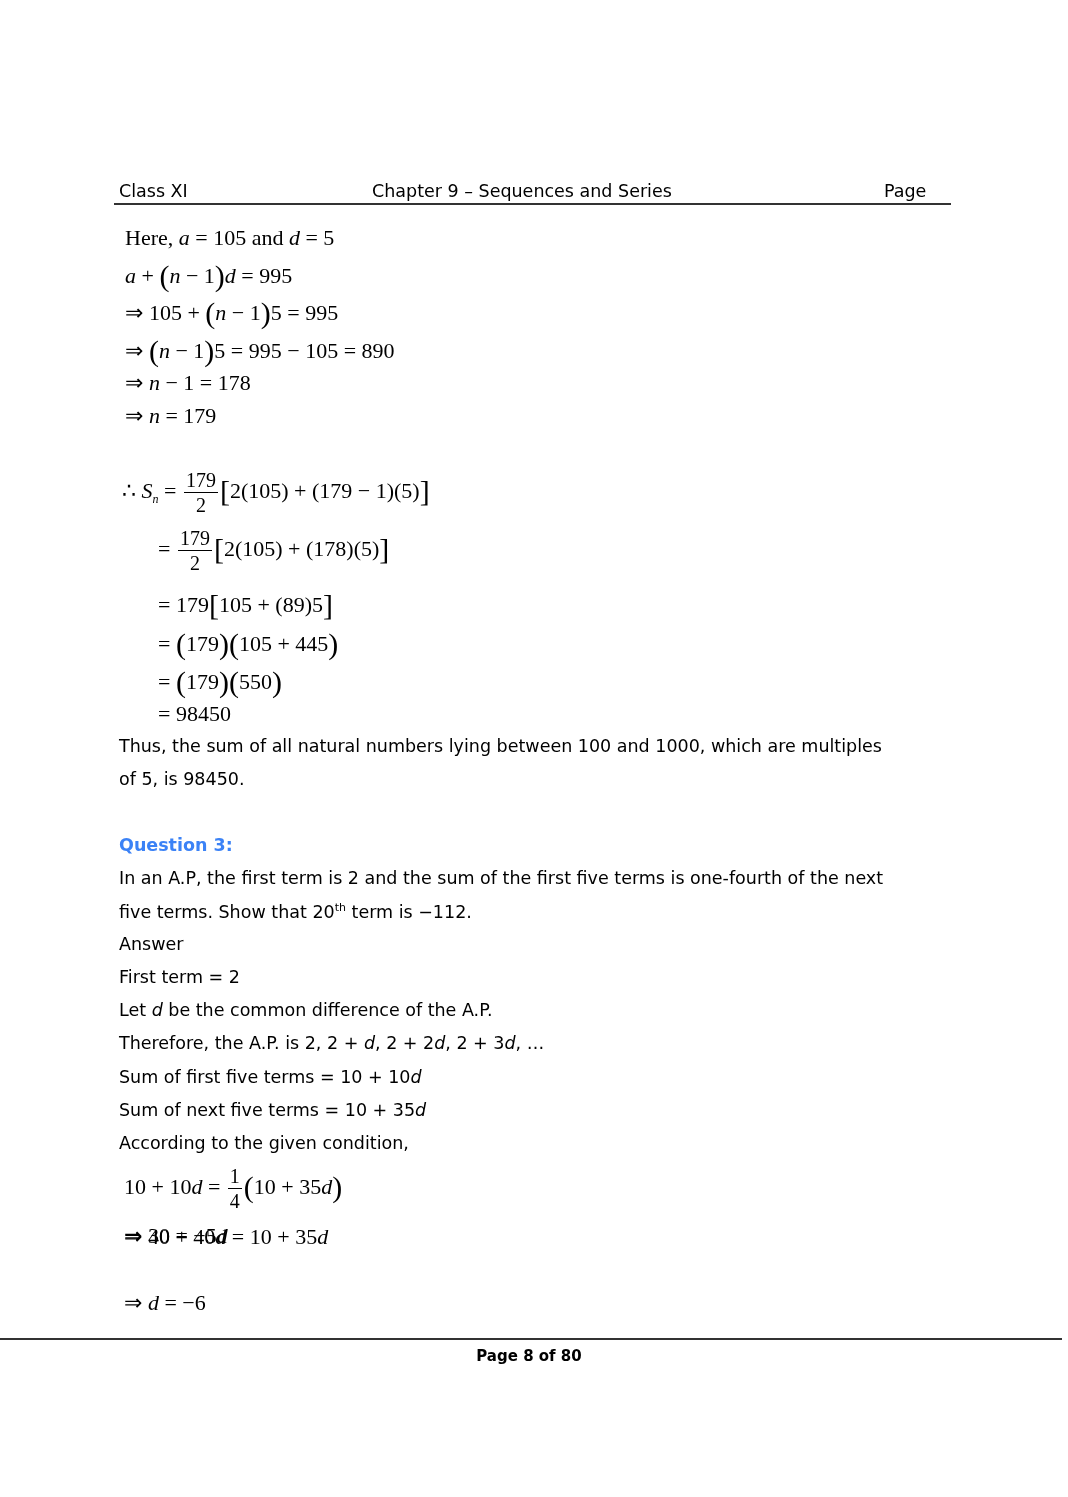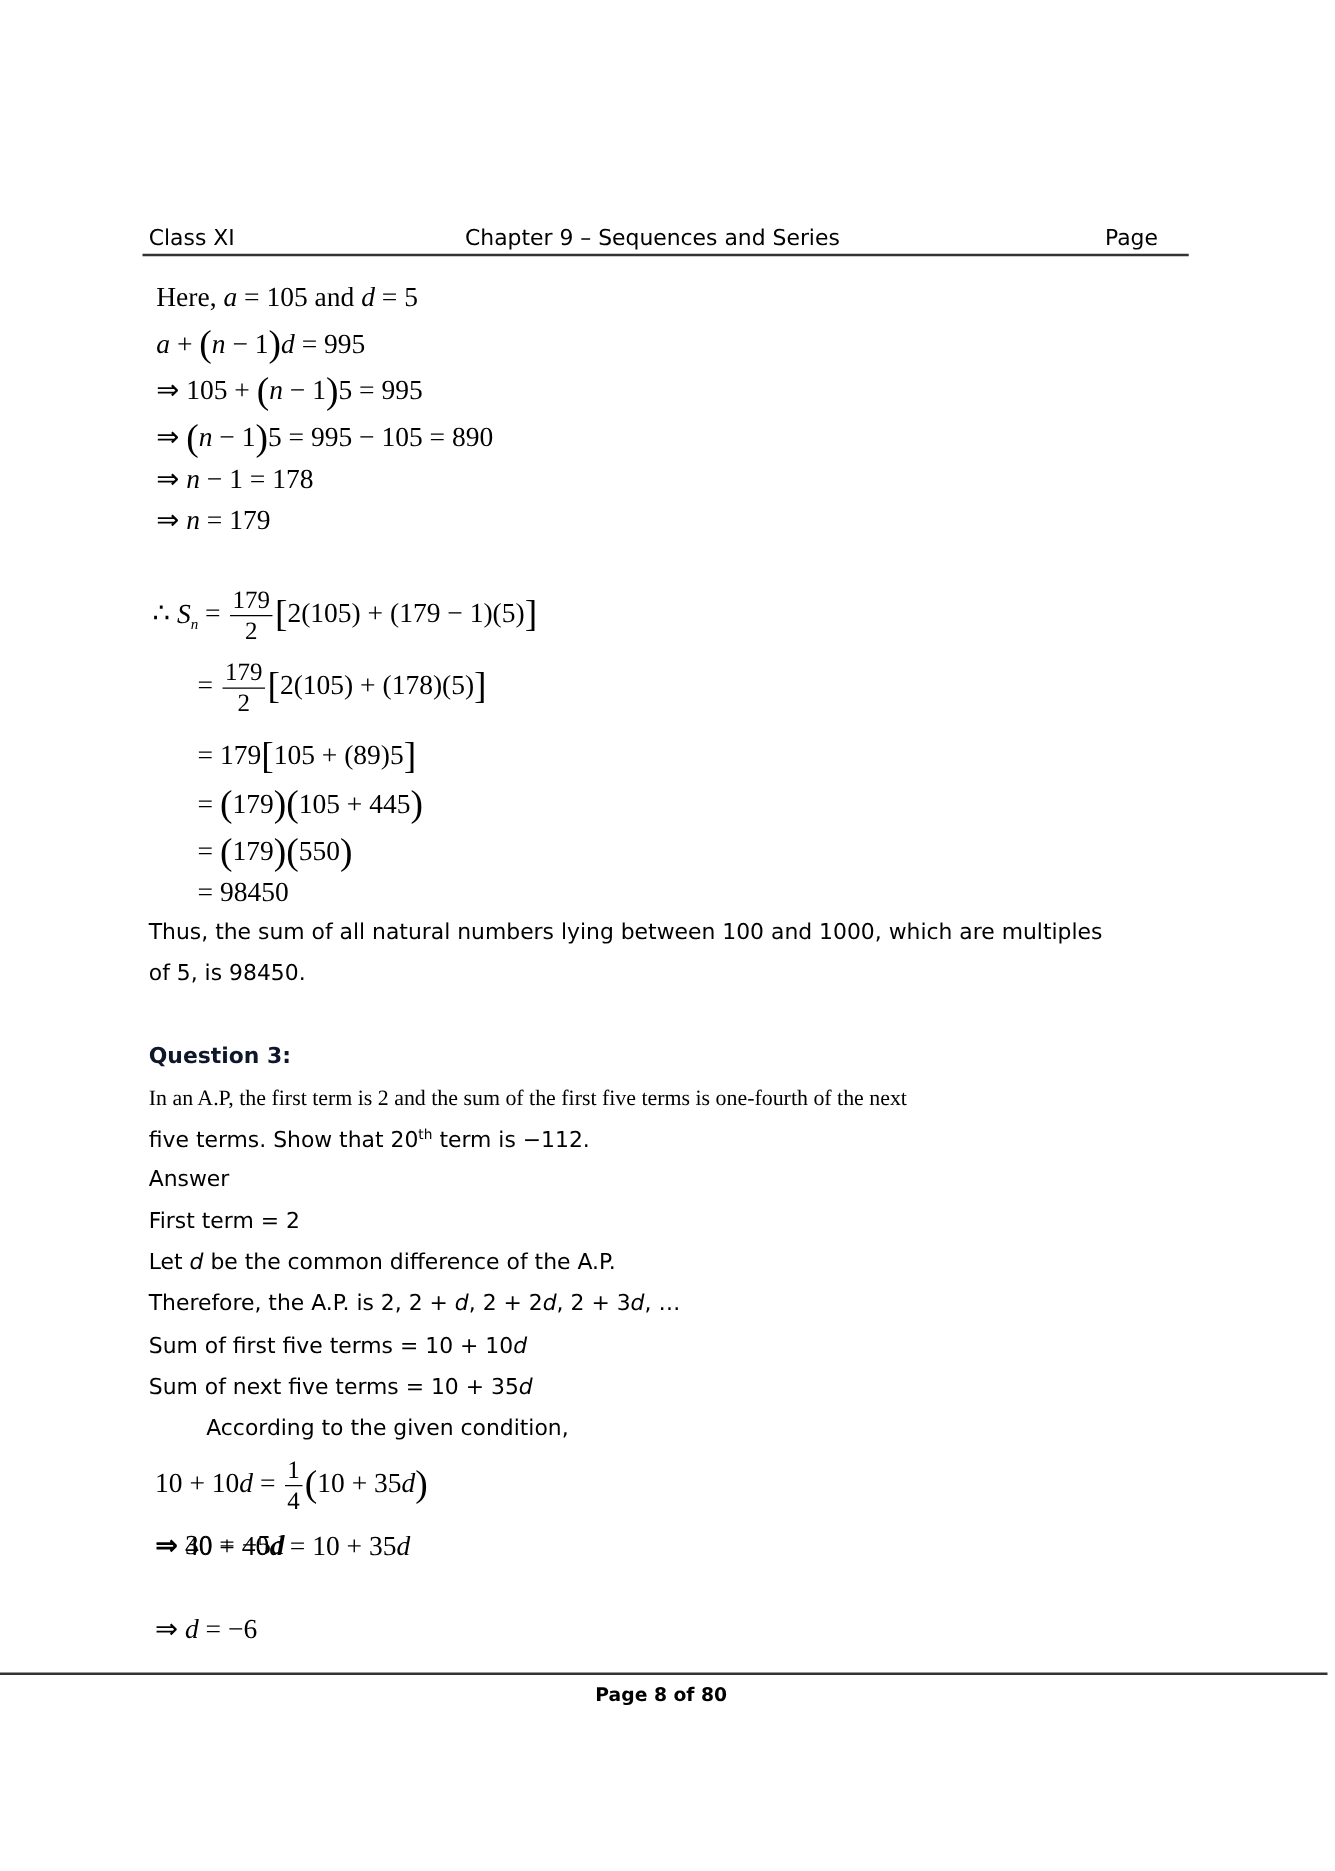--- a/index.html
+++ b/index.html
@@ -4,21 +4,21 @@
   <style>
     html, body { margin: 0; padding: 0; background: #ffffff; }
     body { width: 1068px; height: 1497px; position: relative; overflow: hidden; color: #000; }
     .abs { position: absolute; white-space: nowrap; }
     .sans { font-family: "DejaVu Sans", sans-serif; font-size: 17.5px; }
     .serif { font-family: "Liberation Serif", serif; font-size: 22px; }
     .hdr { font-family: "DejaVu Sans", sans-serif; font-size: 17.5px; top: 181px; }
     .hr-top { position: absolute; left: 114px; top: 203px; width: 837px; height: 2px; background: #333; }
     .hr-bot { position: absolute; left: 0; top: 1338px; width: 1062px; height: 2px; background: #333; }
     .footer { font-family: "DejaVu Sans", sans-serif; font-weight: bold; font-size: 15px; left: 0; width: 1058px; text-align: center; top: 1347px; }
-    .qhead { font-family: "DejaVu Sans", sans-serif; font-weight: bold; font-size: 17.5px; color: #0f172a; }
+    .qhead { font-family: "DejaVu Sans", sans-serif; font-weight: bold; font-size: 17.5px; color: #3b82f6; }
     i, .it { font-style: italic; }
     .frac { display: inline-block; vertical-align: middle; text-align: center; line-height: 1; margin: 0 2px; }
     .frac .num { display: block; padding: 0 2px 2px; border-bottom: 1px solid #000; font-size: 20px; }
     .frac .den { display: block; padding-top: 2px; font-size: 20px; }
     .big { font-size: 30px; font-weight: 200; vertical-align: -3px; }
     sup { font-size: 11px; }
   </style>
 </head>
 <body>
 
@@ -41,30 +41,30 @@
   <div class="abs serif" style="left:158px; top:627px;">= <span class="big">(</span>179<span class="big">)(</span>105 + 445<span class="big">)</span></div>
   <div class="abs serif" style="left:158px; top:665px;">= <span class="big">(</span>179<span class="big">)(</span>550<span class="big">)</span></div>
   <div class="abs serif" style="left:158px; top:701px;">= 98450</div>
 
   <div class="abs sans" style="left:119px; top:736px;">Thus, the sum of all natural numbers lying between 100 and 1000, which are multiples</div>
   <div class="abs sans" style="left:119px; top:769px;">of 5, is 98450.</div>
 </div>
 
 <div>
   <div class="abs qhead" style="left:119px; top:835px;">Question 3:</div>
-  <div class="abs sans" style="left:119px; top:868px;font-family:Liberation Serif, serif;">In an A.P, the first term is 2 and the sum of the first five terms is one-fourth of the next</div>
+  <div class="abs sans" style="left:119px; top:868px;">In an A.P, the first term is 2 and the sum of the first five terms is one-fourth of the next</div>
   <div class="abs sans" style="left:119px; top:901px;"><span>five terms. Show that 20</span><sup>th</sup><span> term is −112.</span></div>
 
   <div class="abs sans" style="left:119px; top:934px;">Answer</div>
   <div class="abs sans" style="left:119px; top:967px;">First term = 2</div>
   <div class="abs sans" style="left:119px; top:1000px;"><span>Let </span><span class="it">d</span><span> be the common difference of the A.P.</span></div>
   <div class="abs sans" style="left:119px; top:1033px;"><span>Therefore, the A.P. is 2, 2 + </span><span class="it">d</span><span>, 2 + 2</span><span class="it">d</span><span>, 2 + 3</span><span class="it">d</span><span>, …</span></div>
   <div class="abs sans" style="left:119px; top:1067px;"><span>Sum of first five terms = 10 + 10</span><span class="it">d</span></div>
   <div class="abs sans" style="left:119px; top:1100px;"><span>Sum of next five terms = 10 + 35</span><span class="it">d</span></div>
-  <div class="abs sans" style="left:119px; top:1133px;margin-left:46px;">According to the given condition,</div>
+  <div class="abs sans" style="left:119px; top:1133px;">According to the given condition,</div>
 
   <div class="abs serif" style="left:124px; top:1166px;">10 + 10<i>d</i> = <span class="frac"><span class="num">1</span><span class="den">4</span></span><span class="big">(</span>10 + 35<i>d</i><span class="big">)</span></div>
   <div class="abs serif" style="left:124px; top:1224px;">⇒ 40 + 40<i>d</i> = 10 + 35<i>d</i></div>
   <div class="abs serif" style="left:124px; top:1223px;">⇒ 30 = −5<i>d</i></div>
   <div class="abs serif" style="left:124px; top:1290px;">⇒ <i>d</i> = −6</div>
 </div>
 
 <div class="hr-bot"></div>
 <div class="abs footer">Page 8 of 80</div>
 

